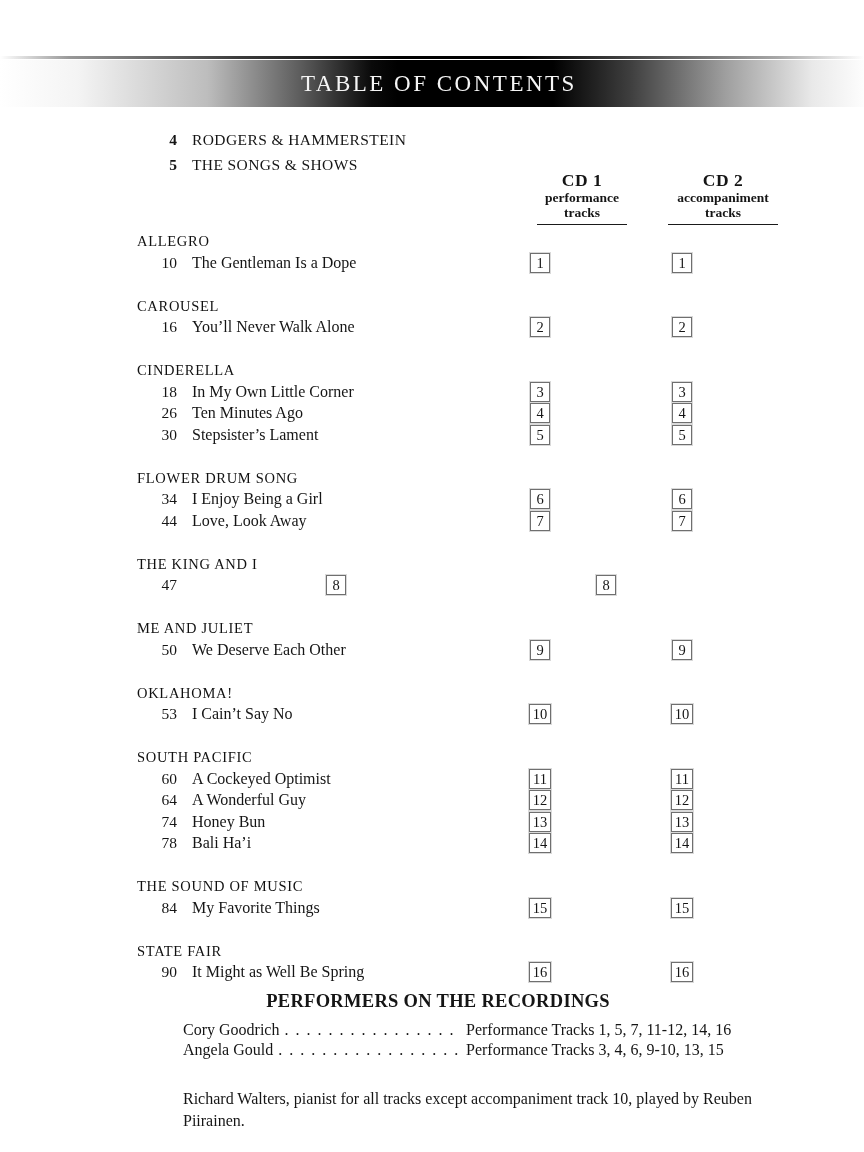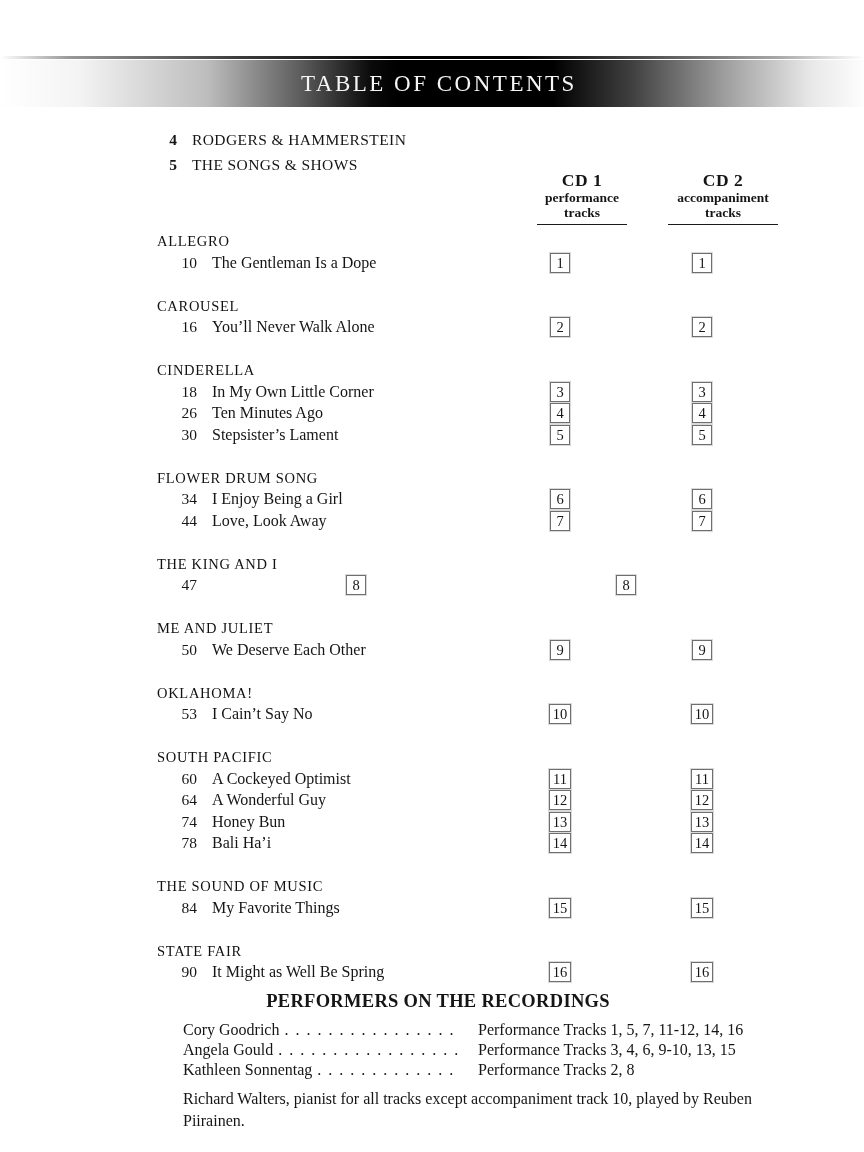--- a/index.html
+++ b/index.html
@@ -30,42 +30,42 @@
 
   
   .cd-headers { position:absolute; top:170px; left:0; width:864px; height:58px; }
   .cd-col { position:absolute; top:0; text-align:center; border-bottom:1.5px solid #1a1a1a; padding-bottom:4px;margin-left:42px; }
   .cd-col.cd1 { left:495px; width:90px; }
   .cd-col.cd2 { left:626px; width:110px; }
   .cd-name { font-weight:bold; font-size:17.5px; line-height:21px; letter-spacing:0.5px; }
   .cd-sub { font-weight:bold; font-size:13.5px; line-height:14.5px; }
 
   
-  .toc { position:absolute; left:137px; top:230px; width:640px;margin-left:20px; }
+  .toc { position:absolute; left:137px; top:230px; width:640px; }
   .show-section { margin-top:21px; }
   .show-section:first-child { margin-top:0; }
   .show-name { font-weight:normal; font-size:14.5px; letter-spacing:0.7px; height:22px; line-height:22px; color:#111; }
   .song-row { display:grid; grid-template-columns:40px 318px 90px 42px 110px; height:21.5px; align-items:center; }
   .page-num { text-align:right; font-size:15.5px; }
   .song-title { padding-left:15px; font-size:16px; white-space:nowrap; }
   .track-cell { display:flex; justify-content:center; align-items:center; }
   .track-box {
     min-width:20px; height:20px; padding:0 3px; background:#ffffff;
     border:1px solid #6f6f6f; outline:1px solid #d9d9d9;
     display:flex; align-items:center; justify-content:center;
     font-size:14.5px; line-height:1;
   }
 
   
   .performers-heading {
     position:absolute; top:991px; left:0; width:876px; text-align:center;
     font-weight:bold; font-size:18.5px; letter-spacing:0.3px;
   }
   .perf-rows { position:absolute; top:1020px; left:183px; width:590px; }
-  .perf-row { display:flex; height:20px; align-items:baseline; font-size:16px; line-height:20px;gap:12px; }
+  .perf-row { display:flex; height:20px; align-items:baseline; font-size:16px; line-height:20px; }
   .perf-lead { display:flex; width:277px; overflow:hidden; align-items:baseline; }
   .perf-name { white-space:nowrap; }
   .dot-leader { flex:1; overflow:hidden; white-space:nowrap; padding-left:5px; }
   .dot-leader::after { content:". . . . . . . . . . . . . . . . . . . . . . . . . . . . . . . . . . . ."; letter-spacing:1.5px; }
   .perf-tracks { padding-left:6px; white-space:nowrap; }
 
   .footer-note {
     position:absolute; top:1088px; left:183px; width:592px;
     font-size:16px; line-height:21.5px;
   }
@@ -359,24 +359,17 @@
   </div>
 
   <div class="perf-row">
     <span class="perf-lead">
       <span class="perf-name">Angela Gould</span>
       <span class="dot-leader"></span>
     </span>
     <span class="perf-tracks">Performance Tracks 3, 4, 6, 9-10, 13, 15</span>
   </div>
 
-  <div class="perf-row">
-    <span class="perf-lead">
-      <span class="perf-name">Kathleen Sonnentag</span>
-      <span class="dot-leader"></span>
-    </span>
-    <span class="perf-tracks">Performance Tracks 2, 8</span>
-  </div>
 </div>
 
   <p class="footer-note">Richard Walters, pianist for all tracks except accompaniment track 10, played by Reuben Piirainen.</p>
 
 </div>
 
 </body></html>

